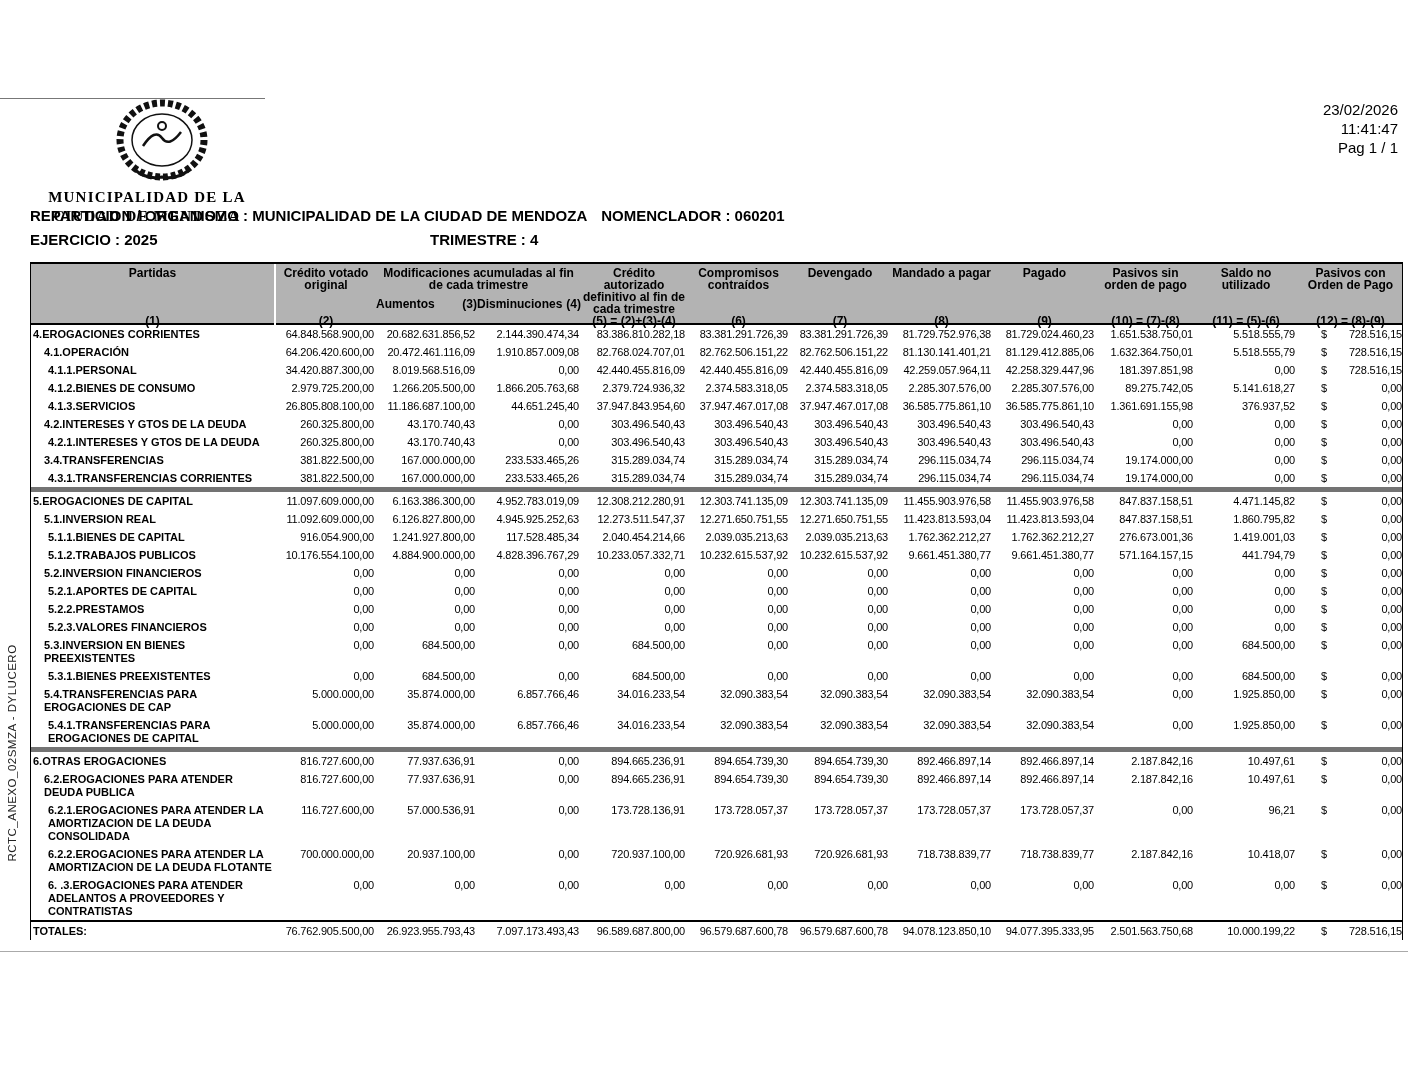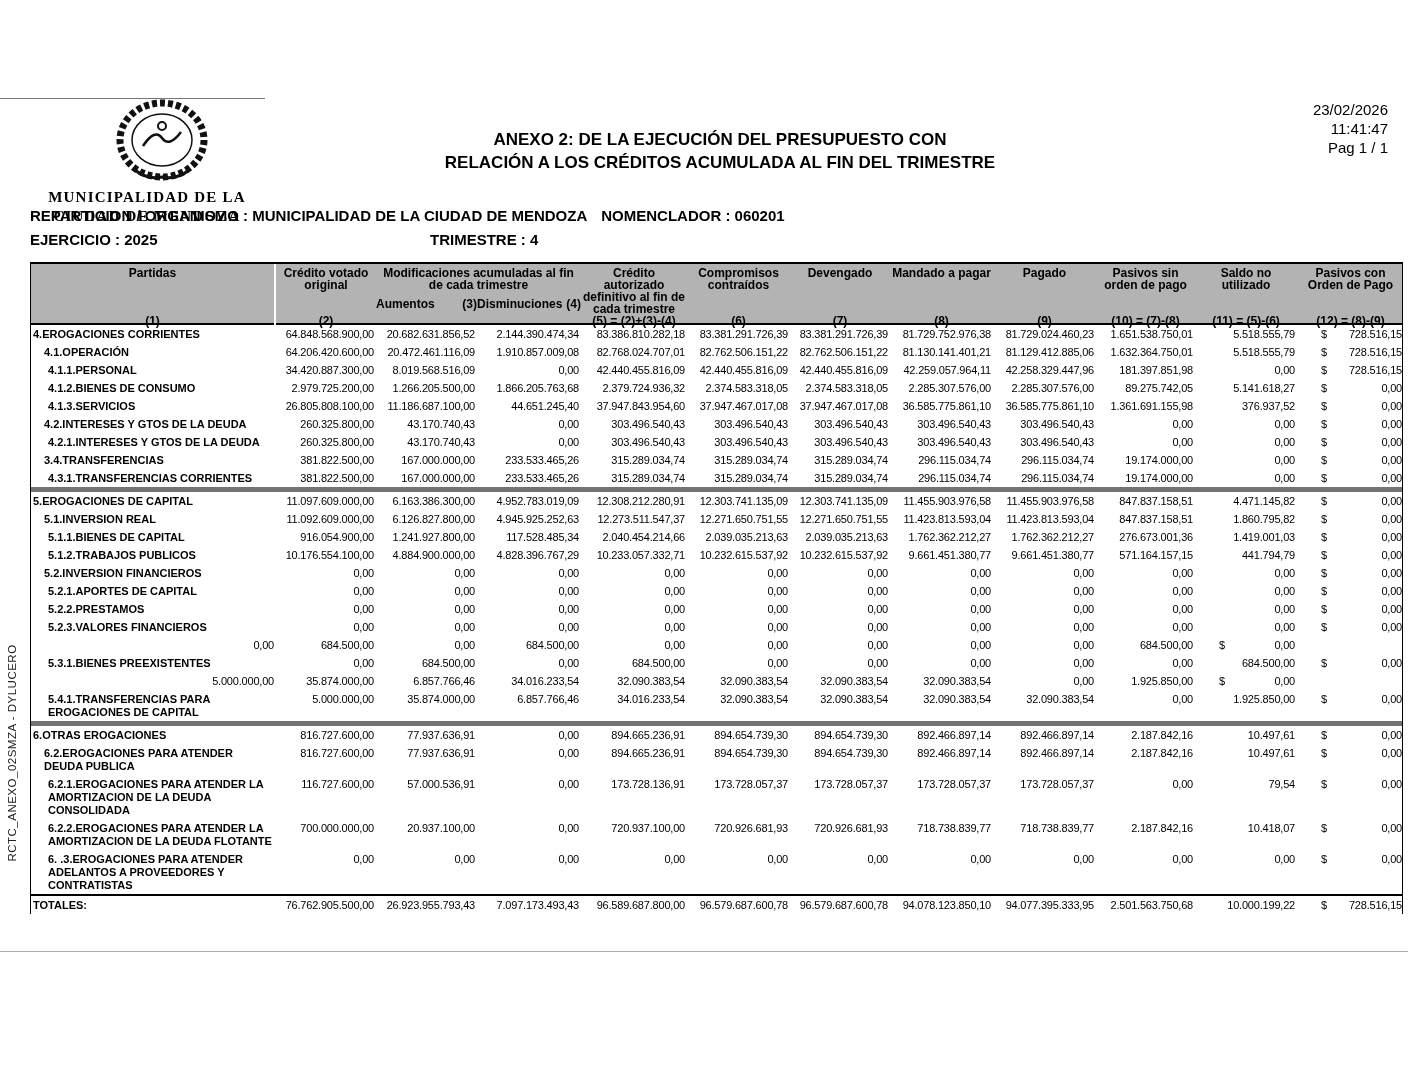--- a/index.html
+++ b/index.html
@@ -6,21 +6,21 @@
   .page{position:relative;width:1408px;height:1088px;background:#fff;overflow:hidden;
         font-family:"Liberation Sans",sans-serif;color:#000;}
   .top-rule{position:absolute;left:0;top:98px;width:265px;height:1px;background:#777;}
   .bottom-rule{position:absolute;left:0;top:951px;width:1408px;height:1px;background:#aaa;}
   .logo{position:absolute;left:95px;top:98px;width:135px;height:88px;}
   .org-name{position:absolute;left:22px;top:188px;width:250px;text-align:center;
             font-family:"Liberation Serif",serif;font-weight:bold;font-size:15px;
             line-height:19px;letter-spacing:1.2px;}
   .doc-title{position:absolute;left:390px;top:128px;width:660px;text-align:center;
              font-weight:bold;font-size:17px;line-height:23px;}
-  .date-block{position:absolute;right:20px;top:100px;text-align:right;font-size:15px;line-height:19px;}
+  .date-block{position:absolute;right:10px;top:100px;text-align:right;font-size:15px;line-height:19px;}
   .meta1{position:absolute;left:30px;top:207px;font-weight:bold;font-size:15px;white-space:nowrap;}
   .meta1 .nom{margin-left:14px;}
   .meta2a{position:absolute;left:30px;top:231px;font-weight:bold;font-size:15px;}
   .meta2b{position:absolute;left:430px;top:231px;font-weight:bold;font-size:15px;}
   .sidebar-vert{position:absolute;left:-147px;top:746px;width:320px;height:14px;
                 transform:rotate(-90deg);font-size:11.5px;letter-spacing:.5px;color:#222;
                 text-align:center;white-space:nowrap;}
 
   .btable{position:absolute;left:30px;top:262px;width:1373px;
           border-left:1px solid #000;border-right:1px solid #000;box-sizing:border-box;}
@@ -60,24 +60,20 @@
       <circle cx="67" cy="28" r="4" fill="none" stroke="#111" stroke-width="2"></circle>
       <path d="M40 72 Q52 82 67 79 Q82 82 94 72" fill="none" stroke="#111" stroke-width="3"></path>
     </svg>
   </div>
 
   <div class="org-name">
     <div>MUNICIPALIDAD DE LA</div>
     <div>CIUDAD DE MENDOZA</div>
   </div>
 
-  <div class="doc-title">
-    <div>ANEXO 2:  DE LA EJECUCIÓN DEL PRESUPUESTO CON</div>
-    <div>RELACIÓN A LOS CRÉDITOS ACUMULADA AL FIN DEL TRIMESTRE</div>
-  </div>
 
   <div class="date-block">
     <div>23/02/2026</div>
     <div>11:41:47</div>
     <div>Pag 1 / 1</div>
   </div>
 
   <div class="meta1">
     <span>REPARTICION / ORGANISMO : MUNICIPALIDAD DE LA CIUDAD DE MENDOZA</span><span class="nom">NOMENCLADOR : 060201</span>
   </div>
@@ -426,20 +422,21 @@
           <div class="tcell num">0,00</div>
           <div class="tcell num">0,00</div>
           <div class="tcell num">0,00</div>
           <div class="tcell num">0,00</div>
           <div class="tcell num cur">
             <span>$</span>
             <span>0,00</span>
           </div>
         </div>
         <div class="trow">
+          <div class="tcell lab l1">5.3.INVERSION EN BIENES PREEXISTENTES</div>
           <div class="tcell num">0,00</div>
           <div class="tcell num">684.500,00</div>
           <div class="tcell num">0,00</div>
           <div class="tcell num">684.500,00</div>
           <div class="tcell num">0,00</div>
           <div class="tcell num">0,00</div>
           <div class="tcell num">0,00</div>
           <div class="tcell num">0,00</div>
           <div class="tcell num">0,00</div>
           <div class="tcell num">684.500,00</div>
@@ -459,20 +456,21 @@
           <div class="tcell num">0,00</div>
           <div class="tcell num">0,00</div>
           <div class="tcell num">0,00</div>
           <div class="tcell num">684.500,00</div>
           <div class="tcell num cur">
             <span>$</span>
             <span>0,00</span>
           </div>
         </div>
         <div class="trow">
+          <div class="tcell lab l1">5.4.TRANSFERENCIAS PARA EROGACIONES DE CAP</div>
           <div class="tcell num">5.000.000,00</div>
           <div class="tcell num">35.874.000,00</div>
           <div class="tcell num">6.857.766,46</div>
           <div class="tcell num">34.016.233,54</div>
           <div class="tcell num">32.090.383,54</div>
           <div class="tcell num">32.090.383,54</div>
           <div class="tcell num">32.090.383,54</div>
           <div class="tcell num">32.090.383,54</div>
           <div class="tcell num">0,00</div>
           <div class="tcell num">1.925.850,00</div>
@@ -536,21 +534,21 @@
           <div class="tcell lab l2">6.2.1.EROGACIONES PARA ATENDER LA AMORTIZACION DE LA DEUDA CONSOLIDADA</div>
           <div class="tcell num">116.727.600,00</div>
           <div class="tcell num">57.000.536,91</div>
           <div class="tcell num">0,00</div>
           <div class="tcell num">173.728.136,91</div>
           <div class="tcell num">173.728.057,37</div>
           <div class="tcell num">173.728.057,37</div>
           <div class="tcell num">173.728.057,37</div>
           <div class="tcell num">173.728.057,37</div>
           <div class="tcell num">0,00</div>
-          <div class="tcell num">79,54</div>
+          <div class="tcell num">96,21</div>
           <div class="tcell num cur">
             <span>$</span>
             <span>0,00</span>
           </div>
         </div>
         <div class="trow">
           <div class="tcell lab l2">6.2.2.EROGACIONES PARA ATENDER LA AMORTIZACION DE LA DEUDA FLOTANTE</div>
           <div class="tcell num">700.000.000,00</div>
           <div class="tcell num">20.937.100,00</div>
           <div class="tcell num">0,00</div>

